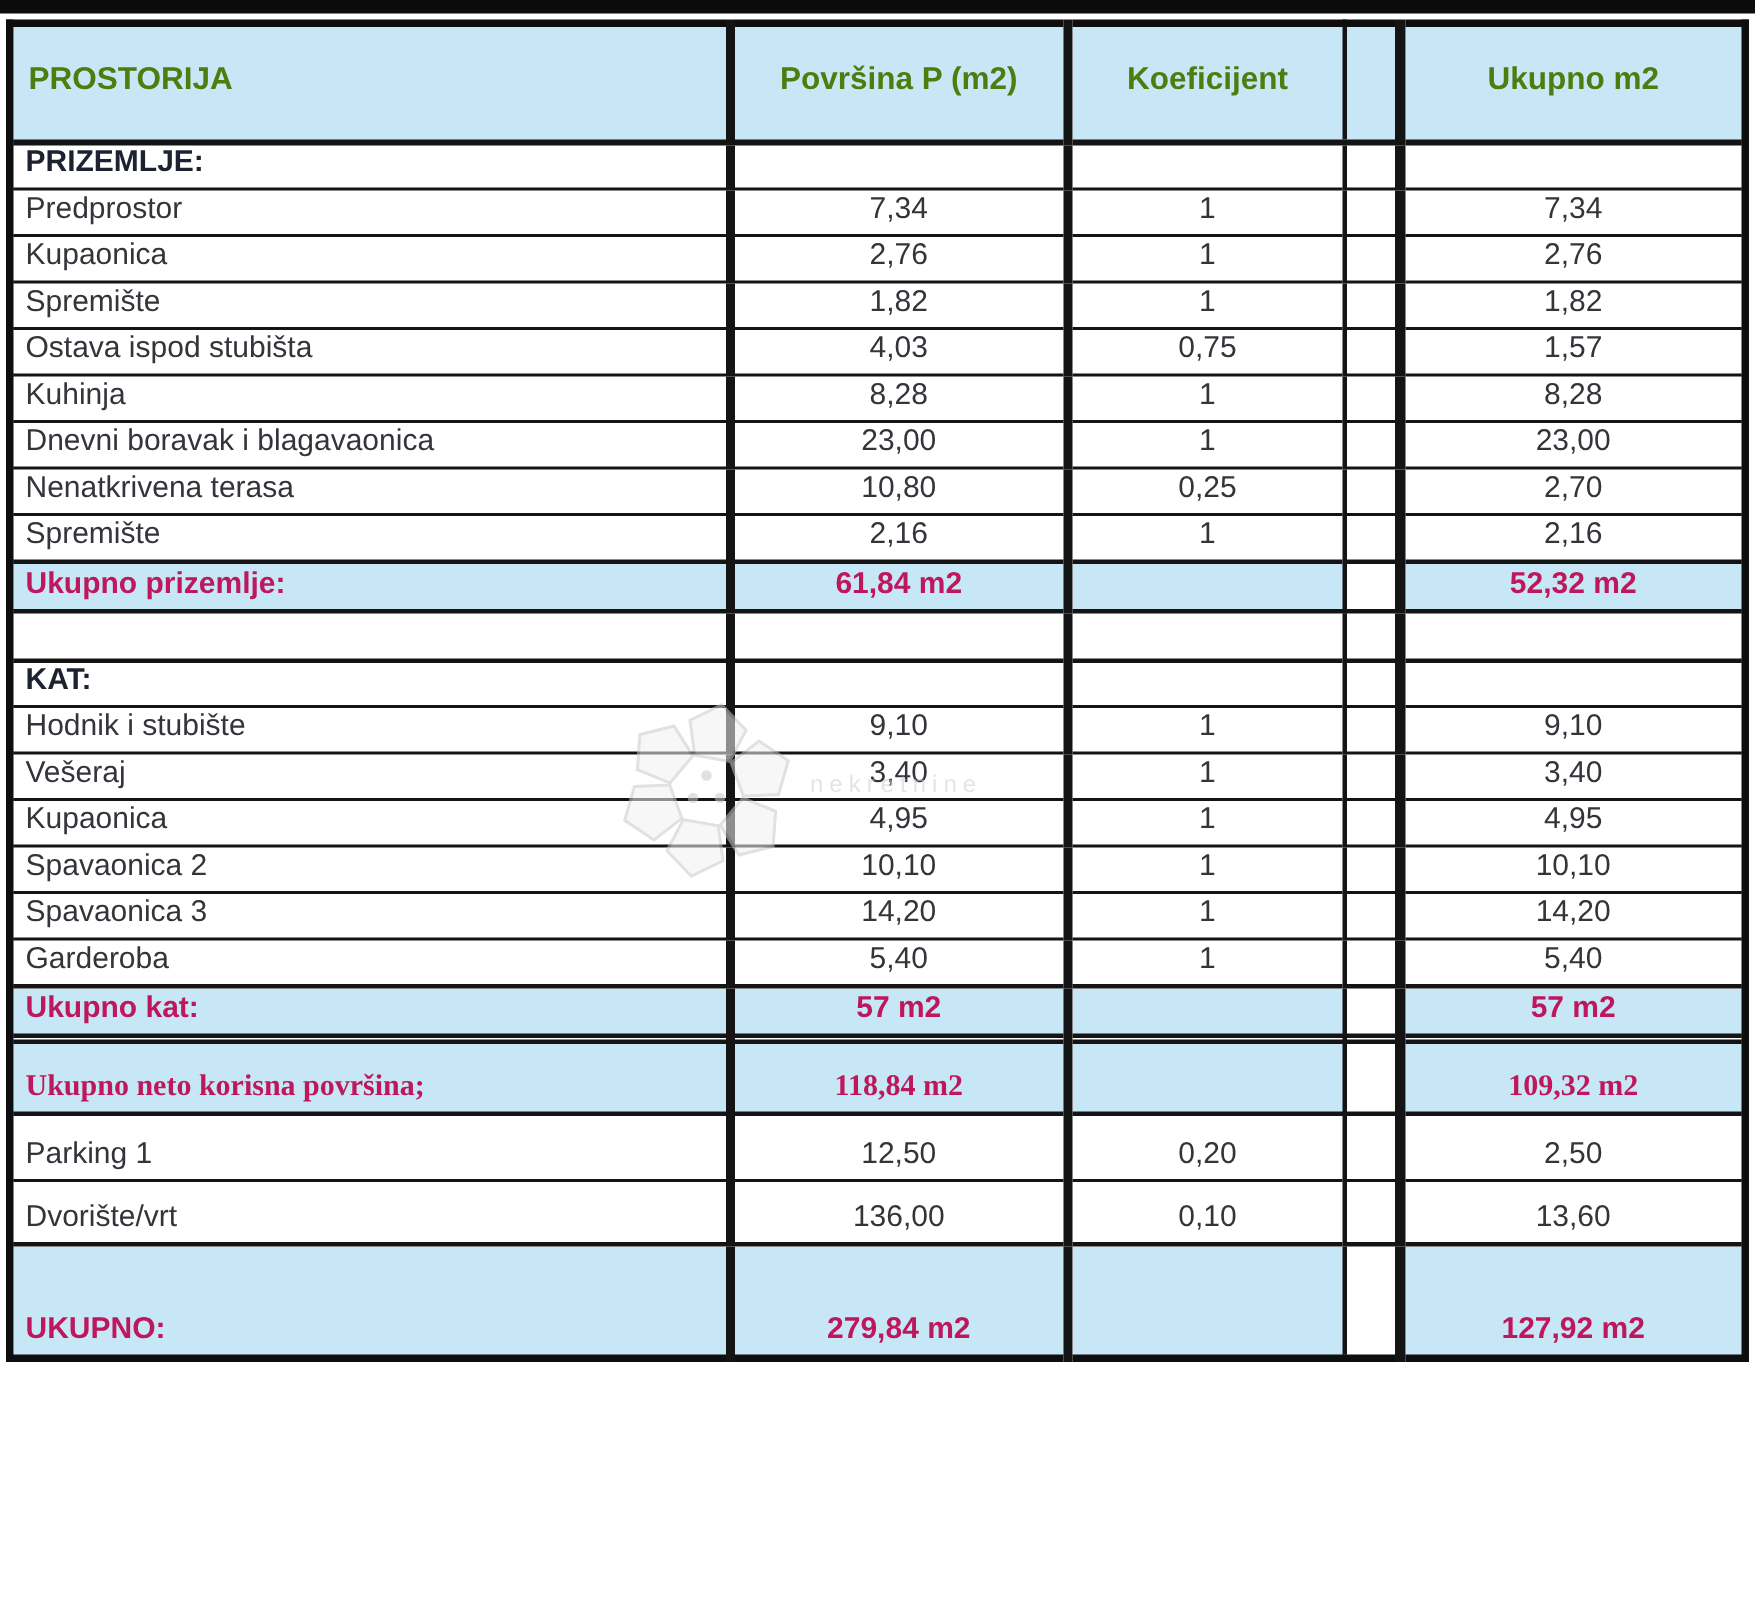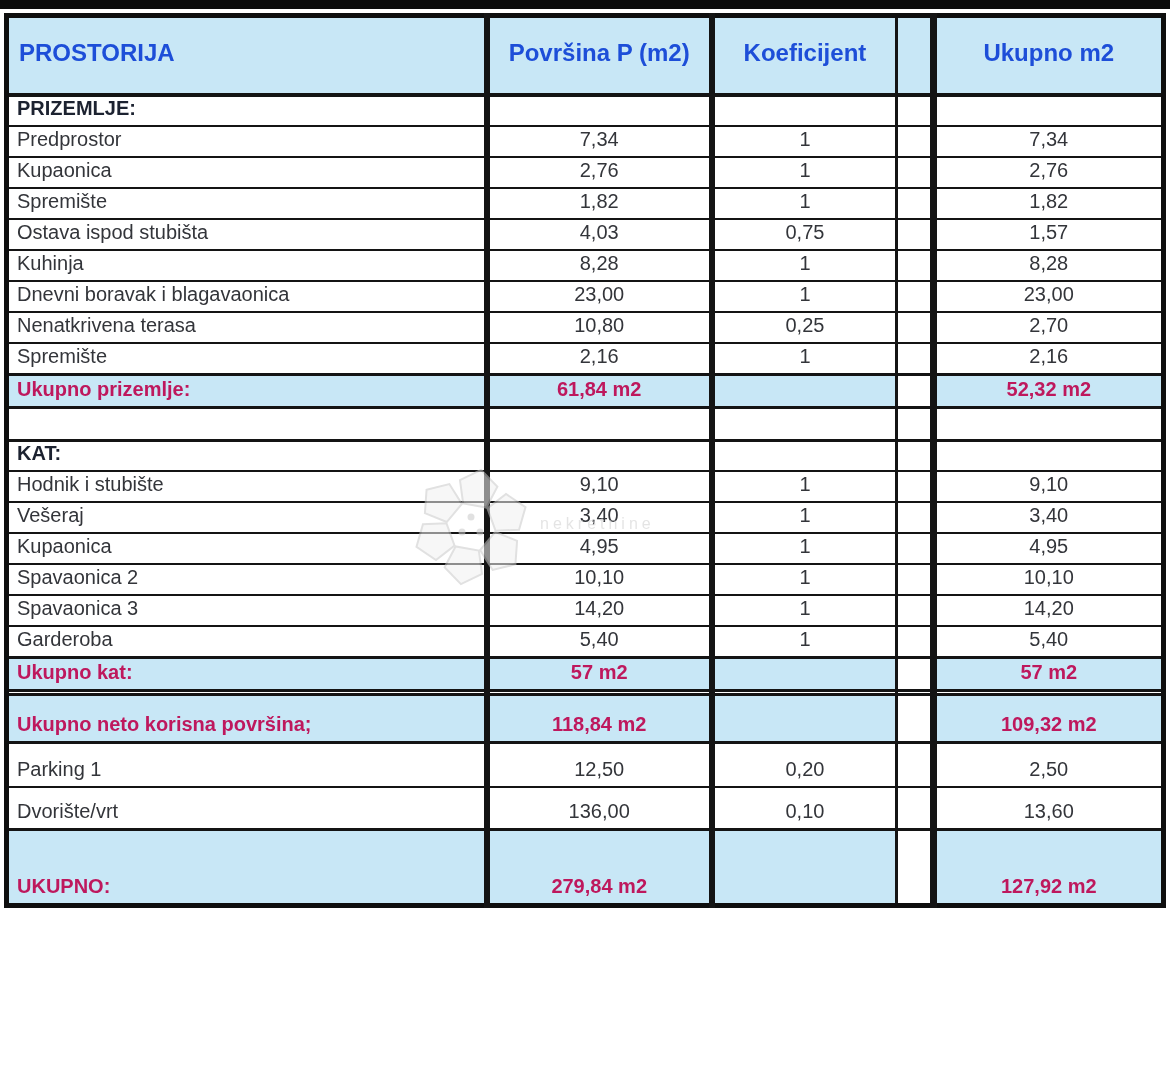--- a/index.html
+++ b/index.html
@@ -30,31 +30,31 @@
     box-sizing:content-box;
   }
   
   .v1{border-right-width:6px;}
   .v2{border-right-width:6px;}
   .v3{border-right-width:3px;}
   .vg{border-right-width:7px;}
 
   thead th{
     height:70px;background:#c8e7f6;vertical-align:middle;
-    font-weight:bold;color:#1d4ed8;font-size:24px;
+    font-weight:bold;color:#4d7c0f;font-size:21px;
     border-bottom-width:4px;
   }
   thead th.h-room{text-align:left;padding-left:10px;}
   thead th.h-num{text-align:center;}
 
   tr{height:31px;}
   tr.sz-m{height:33px;}
   tr.sz-l{height:42px;}
   tr.sz-xl{height:45px;}
-  tr.sz-2xl{height:48px;}
+  tr.sz-2xl{height:48px;font-family:Liberation Serif, serif;}
   tr.sz-3xl{height:76px;}
   tr.sz-gap{height:4px;}
 
   td.c-label{text-align:left;padding-left:8px;}
   td.c-num{text-align:center;}
 
   tr.row-section td{font-weight:bold;color:#1c2230;border-top-width:3px;font-size:20px;}
   tr.row-total td{
     background:#c8e7f6;font-weight:bold;color:#be185d;
     border-top-width:3px;border-bottom-width:3px;

